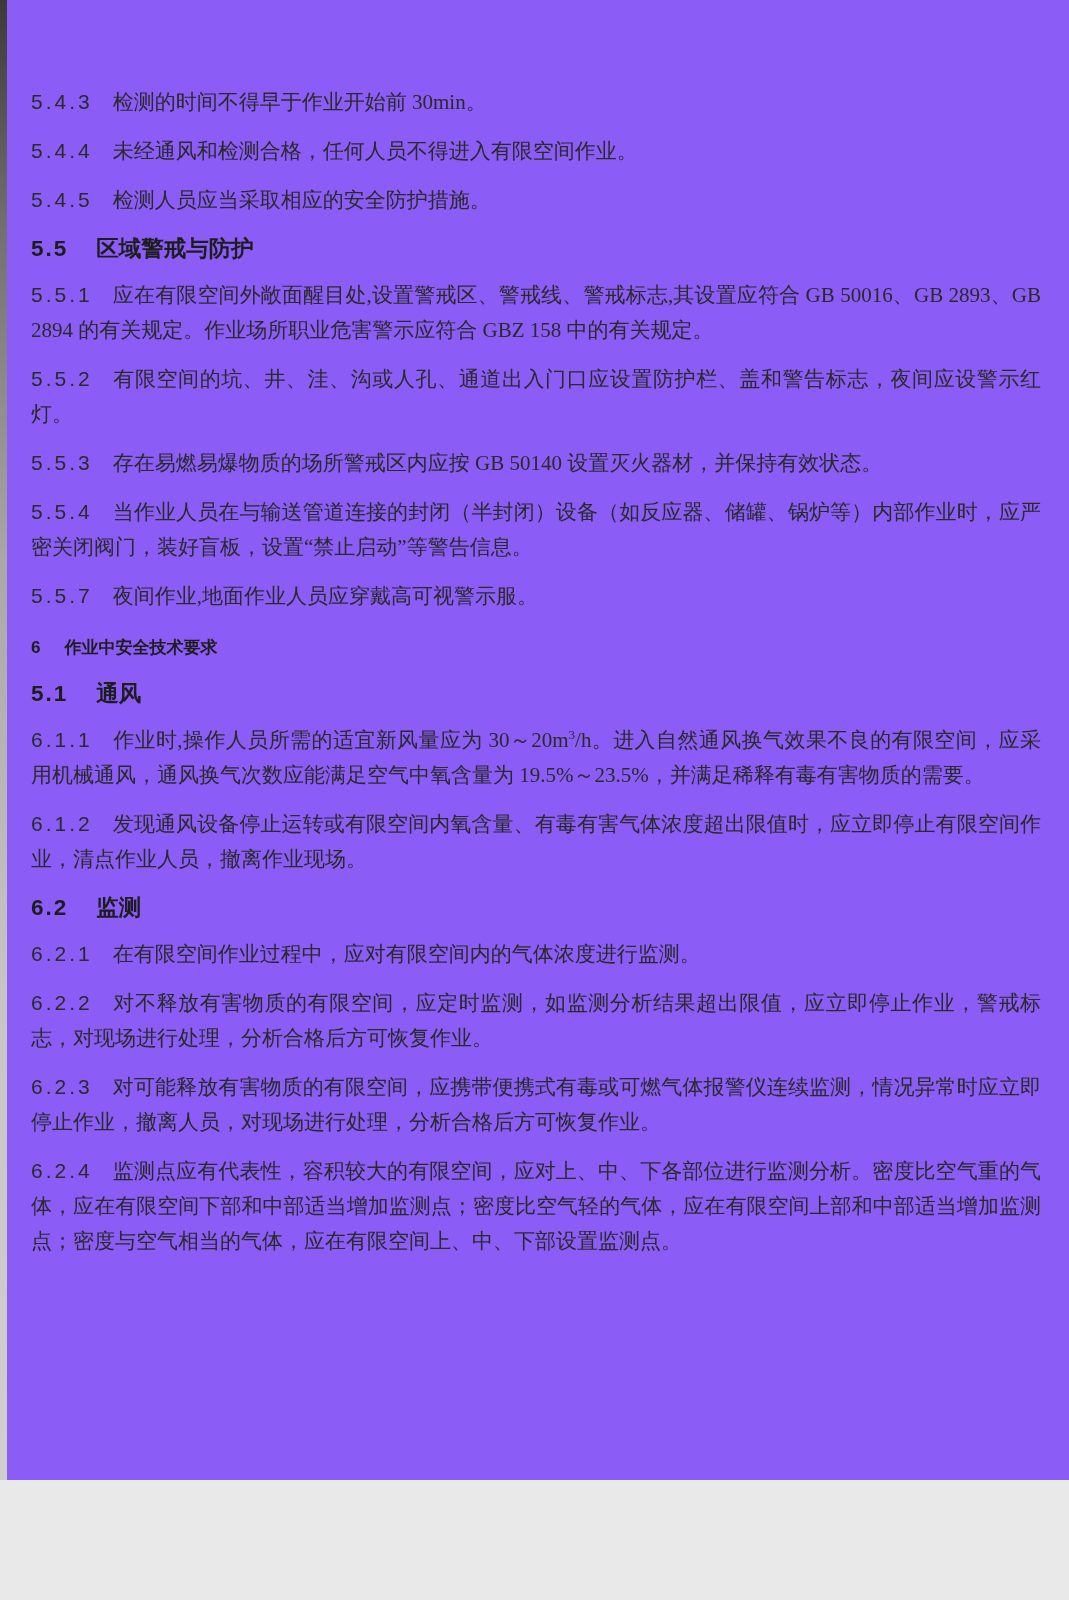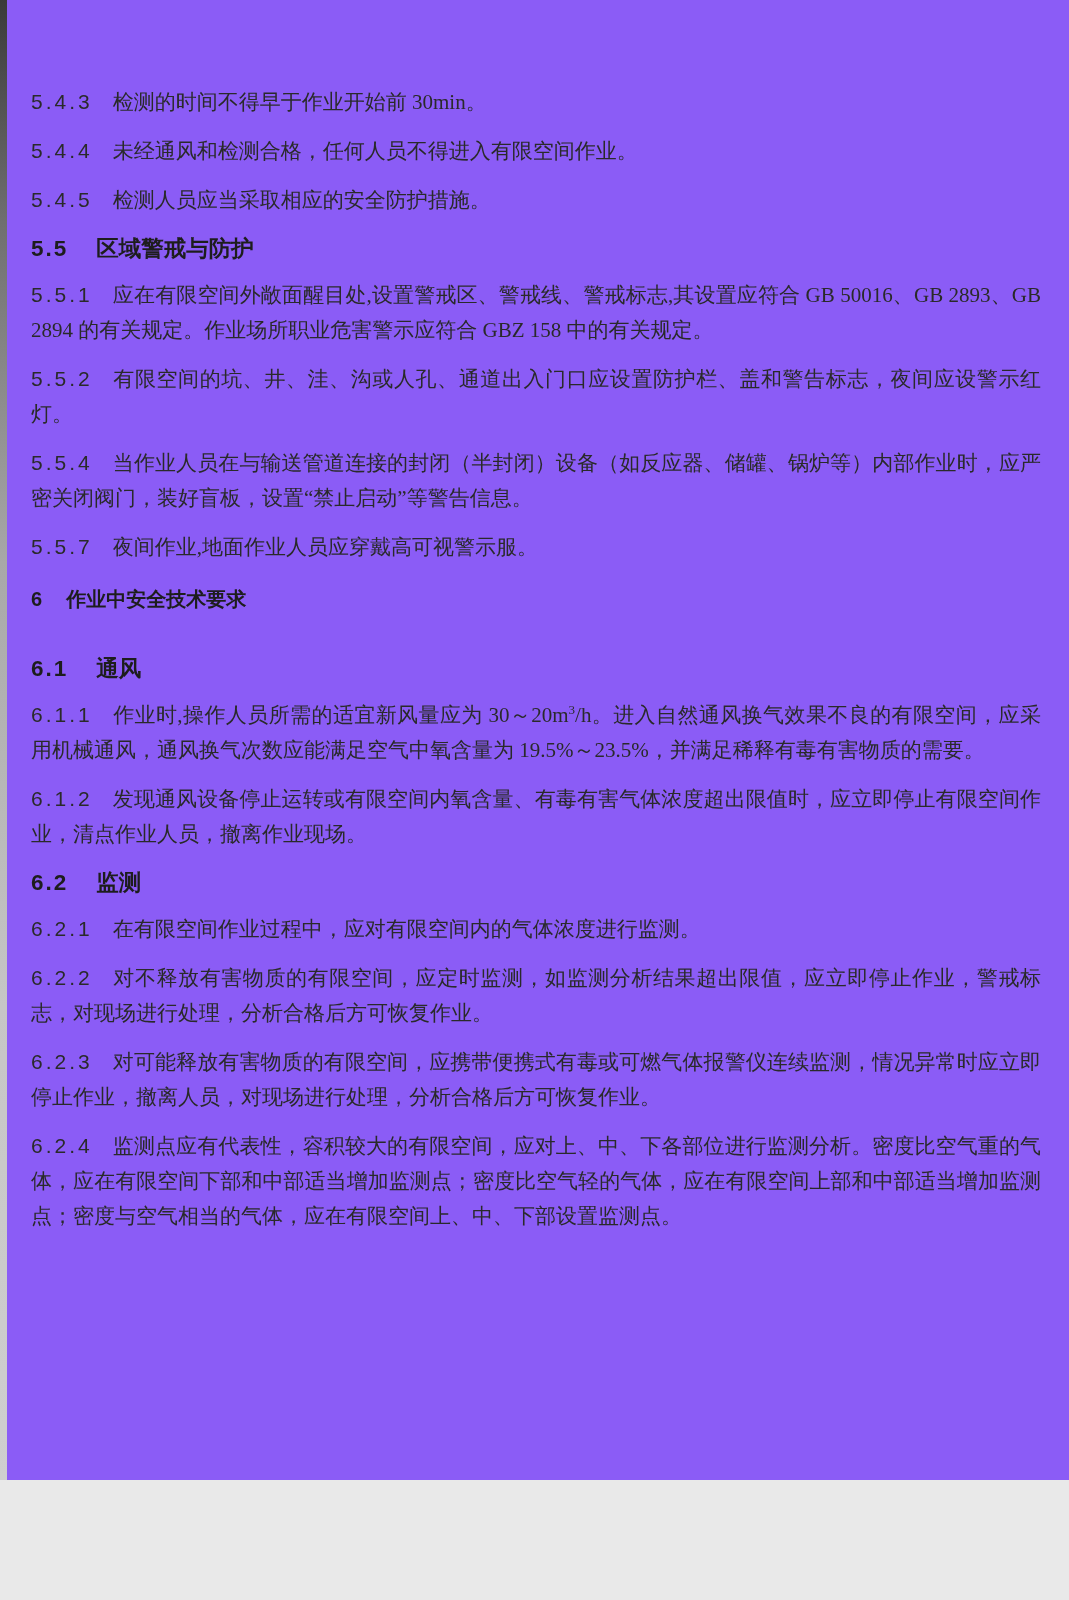--- a/index.html
+++ b/index.html
@@ -19,21 +19,21 @@
   }
   .num {
     font-family:"Liberation Sans", sans-serif;
     letter-spacing:3px; margin-right:20px; white-space:nowrap;text-align:center;
   }
   .h1, .h2 {
     font-family:"Liberation Sans", sans-serif; font-weight:bold;
     color:#1d1d1d; line-height:36px;
   }
   .h2 { font-size:22.5px; margin:4px 0 10px 0; }
-  .h1 { font-size:20px;   margin:16px 0 34px 0; }
+  .h1 { font-size:17px;   margin:16px 0 10px 0; }
   .h1 .num { margin-right:22px; letter-spacing:2px; }
   .h2 .num { margin-right:28px; letter-spacing:2px; }
   .clause sup { font-size:13px; line-height:0; vertical-align:super; }
   .page-number {
     position:absolute; left:33px; top:1527px;
     font-size:22px; line-height:35px; color:#2a2a2a;
   }
   .watermark {
     position:absolute; left:922px; top:1519px;
     display:flex; align-items:center; gap:8px;text-align:right;
@@ -58,30 +58,31 @@
     <p class="clause"><span class="num">5.4.4</span><span>未经通风和检测合格，任何人员不得进入有限空间作业。</span></p>
 
     <p class="clause"><span class="num">5.4.5</span><span>检测人员应当采取相应的安全防护措施。</span></p>
 
     <div class="h2"><span class="num">5.5</span><span>区域警戒与防护</span></div>
 
     <p class="clause"><span class="num">5.5.1</span><span>应在有限空间外敞面醒目处,设置警戒区、警戒线、警戒标志,其设置应符合 GB 50016、GB 2893、GB 2894 的有关规定。作业场所职业危害警示应符合 GBZ 158 中的有关规定。</span></p>
 
     <p class="clause"><span class="num">5.5.2</span><span>有限空间的坑、井、洼、沟或人孔、通道出入门口应设置防护栏、盖和警告标志，夜间应设警示红灯。</span></p>
 
+    <p class="clause"><span class="num">5.5.3</span><span>存在易燃易爆物质的场所警戒区内应按 GB 50140 设置灭火器材，并保持有效状态。</span></p>
 
     <p class="clause"><span class="num">5.5.4</span><span>当作业人员在与输送管道连接的封闭（半封闭）设备（如反应器、储罐、锅炉等）内部作业时，应严密关闭阀门，装好盲板，设置“禁止启动”等警告信息。</span></p>
 
 
 
     <p class="clause"><span class="num">5.5.7</span><span>夜间作业,地面作业人员应穿戴高可视警示服。</span></p>
 
     <div class="h1"><span class="num">6</span><span>作业中安全技术要求</span></div>
 
-    <div class="h2"><span class="num">6.1</span><span>通风</span></div>
+    <div class="h2"><span class="num">5.1</span><span>通风</span></div>
 
     <p class="clause"><span class="num">6.1.1</span><span>作业时,操作人员所需的适宜新风量应为 30～20m</span><sup>3</sup><span>/h。进入自然通风换气效果不良的有限空间，应采用机械通风，通风换气次数应能满足空气中氧含量为 19.5%～23.5%，并满足稀释有毒有害物质的需要。</span></p>
 
     <p class="clause"><span class="num">6.1.2</span><span>发现通风设备停止运转或有限空间内氧含量、有毒有害气体浓度超出限值时，应立即停止有限空间作业，清点作业人员，撤离作业现场。</span></p>
 
     <div class="h2"><span class="num">6.2</span><span>监测</span></div>
 
     <p class="clause"><span class="num">6.2.1</span><span>在有限空间作业过程中，应对有限空间内的气体浓度进行监测。</span></p>
 
     <p class="clause"><span class="num">6.2.2</span><span>对不释放有害物质的有限空间，应定时监测，如监测分析结果超出限值，应立即停止作业，警戒标志，对现场进行处理，分析合格后方可恢复作业。</span></p>

